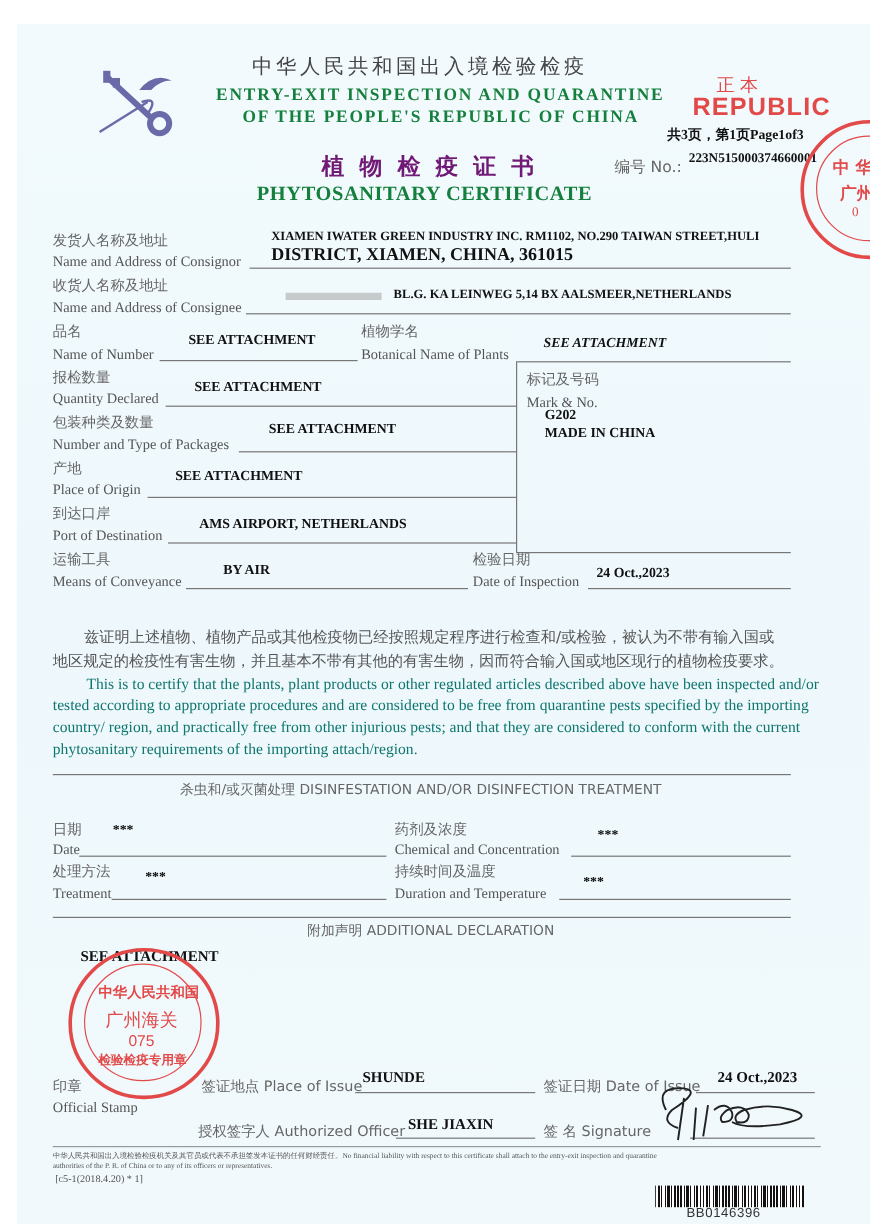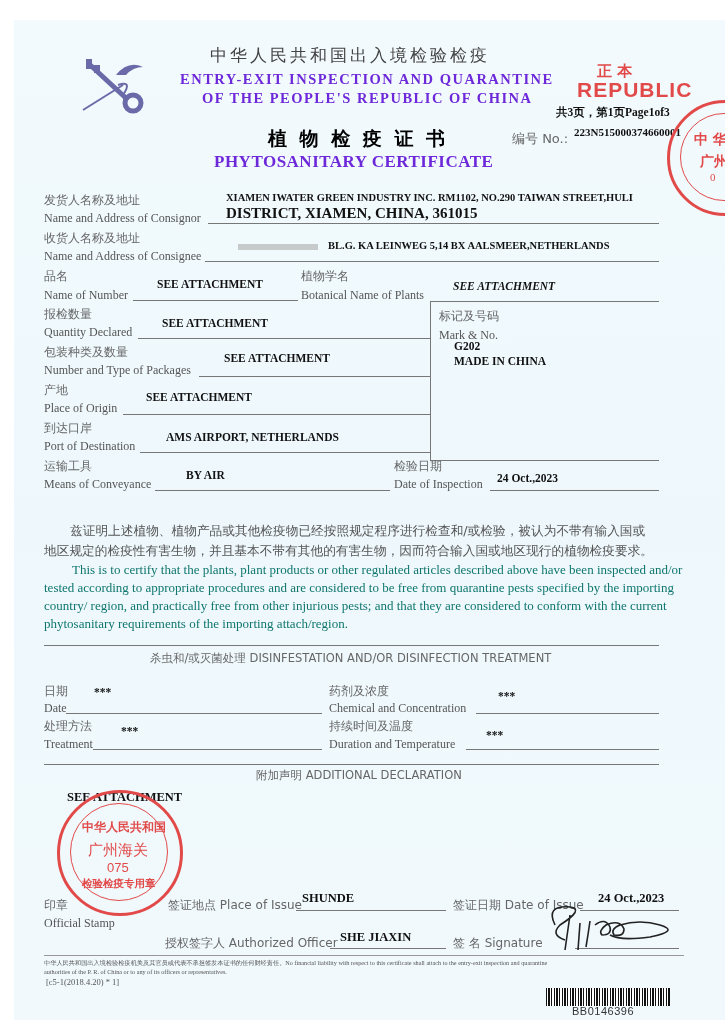--- a/index.html
+++ b/index.html
@@ -6,21 +6,21 @@
   body{width:725px;height:1026px;background:#fff;position:relative;overflow:hidden;font-family:"Liberation Serif",serif;color:#555;}
   .paper{position:absolute;left:14px;top:20px;width:711px;height:1000px;background:linear-gradient(180deg,#f2fafd 0%,#eef8fc 50%,#f1f9fc 100%);}
   .abs{position:absolute;white-space:nowrap;}
   .cn{font-family:"DejaVu Sans",sans-serif;}
   .lbl{font-size:12px;color:#555;}
   .lblcn{font-size:12px;color:#666;font-family:"DejaVu Sans",sans-serif;}
   .val{font-size:11.5px;color:#111;font-family:"Liberation Serif",serif;font-weight:bold;}
   .line{position:absolute;height:1px;background:#777;}
   .vline{position:absolute;width:1px;background:#777;}
   .title-cn{font-size:17px;color:#444;letter-spacing:3px;font-family:"DejaVu Sans",sans-serif;}
-  .title-en{font-size:15.5px;color:#6d28d9;font-weight:bold;letter-spacing:1.5px;}
+  .title-en{font-size:15.5px;color:#15803d;font-weight:bold;letter-spacing:1.5px;}
   .stamp{position:absolute;border:3px solid #e24a4a;border-radius:50%;color:#e24a4a;}
   .stamp .inner{position:absolute;border:1.5px solid #e24a4a;border-radius:50%;}
   .para-cn{font-size:13.2px;color:#555;font-family:"DejaVu Sans",sans-serif;line-height:20px;}
   .para-en{font-size:13px;color:#0f766e;line-height:18px;text-align:justify;}
 </style>
 </head>
 <body>
 
 <div class="paper"></div>
 
@@ -32,24 +32,24 @@
     <rect x="8" y="4" width="6" height="10" fill="#6a6aa8"></rect>
     <rect x="16" y="10" width="6" height="8" fill="#6a6aa8"></rect>
     <path d="M38 20 Q50 5 65 12 Q55 12 48 20 Z" fill="#6a6aa8"></path>
     <path d="M40 30 Q55 25 45 40" fill="none" stroke="#6a6aa8" stroke-width="2"></path>
   </svg>
 </div>
 
 <div class="abs title-cn" style="left:210px;top:44px;">中华人民共和国出入境检验检疫</div>
 <div class="abs title-en" style="left:180px;top:71px;font-size:14.5px;">ENTRY-EXIT INSPECTION AND QUARANTINE</div>
 <div class="abs title-en" style="left:202px;top:90px;font-size:14.5px;">OF THE PEOPLE'S REPUBLIC OF CHINA</div>
-<div class="abs title-cn" style="left:268px;top:126px;font-weight:bold;color:#000000;font-size:19px;">植 物 检 疫 证 书</div>
+<div class="abs title-cn" style="left:268px;top:126px;font-weight:bold;color:#701a75;font-size:19px;">植 物 检 疫 证 书</div>
 <div class="abs title-en" style="left:214px;top:152px;font-size:17px;letter-spacing:0.5px;">PHYTOSANITARY CERTIFICATE</div>
 
-<div class="abs cn" style="left:597px;top:62px;font-size:15px;color:#e24a4a;font-weight:bold;">正  本</div>
+<div class="abs cn" style="left:597px;top:62px;font-size:15px;color:#e24a4a;font-weight:normal;">正  本</div>
 <div class="abs" style="left:577px;top:78px;font-size:21px;color:#e24a4a;font-weight:bold;letter-spacing:1px;font-family:'Liberation Sans',sans-serif;">REPUBLIC</div>
 <div class="abs" style="left:556px;top:105px;font-size:11.5px;color:#111;font-weight:bold;">共3页，第1页Page1of3</div>
 <div class="abs lblcn" style="left:512px;top:130px;font-size:13px;">编号 No.:</div>
 <div class="abs val" style="left:574px;top:126px;font-size:11px;">223N515000374660001</div>
 
 <div class="stamp" style="left:667px;top:100px;width:110px;height:110px;">
   <div class="inner" style="left:10px;top:10px;width:86px;height:86px;"></div>
   <div class="abs cn" style="left:24px;top:28px;font-size:14px;font-weight:bold;">中 华</div>
   <div class="abs cn" style="left:30px;top:50px;font-size:14px;font-weight:bold;">广州</div>
   <div class="abs" style="left:40px;top:68px;font-size:11px;">0</div>

